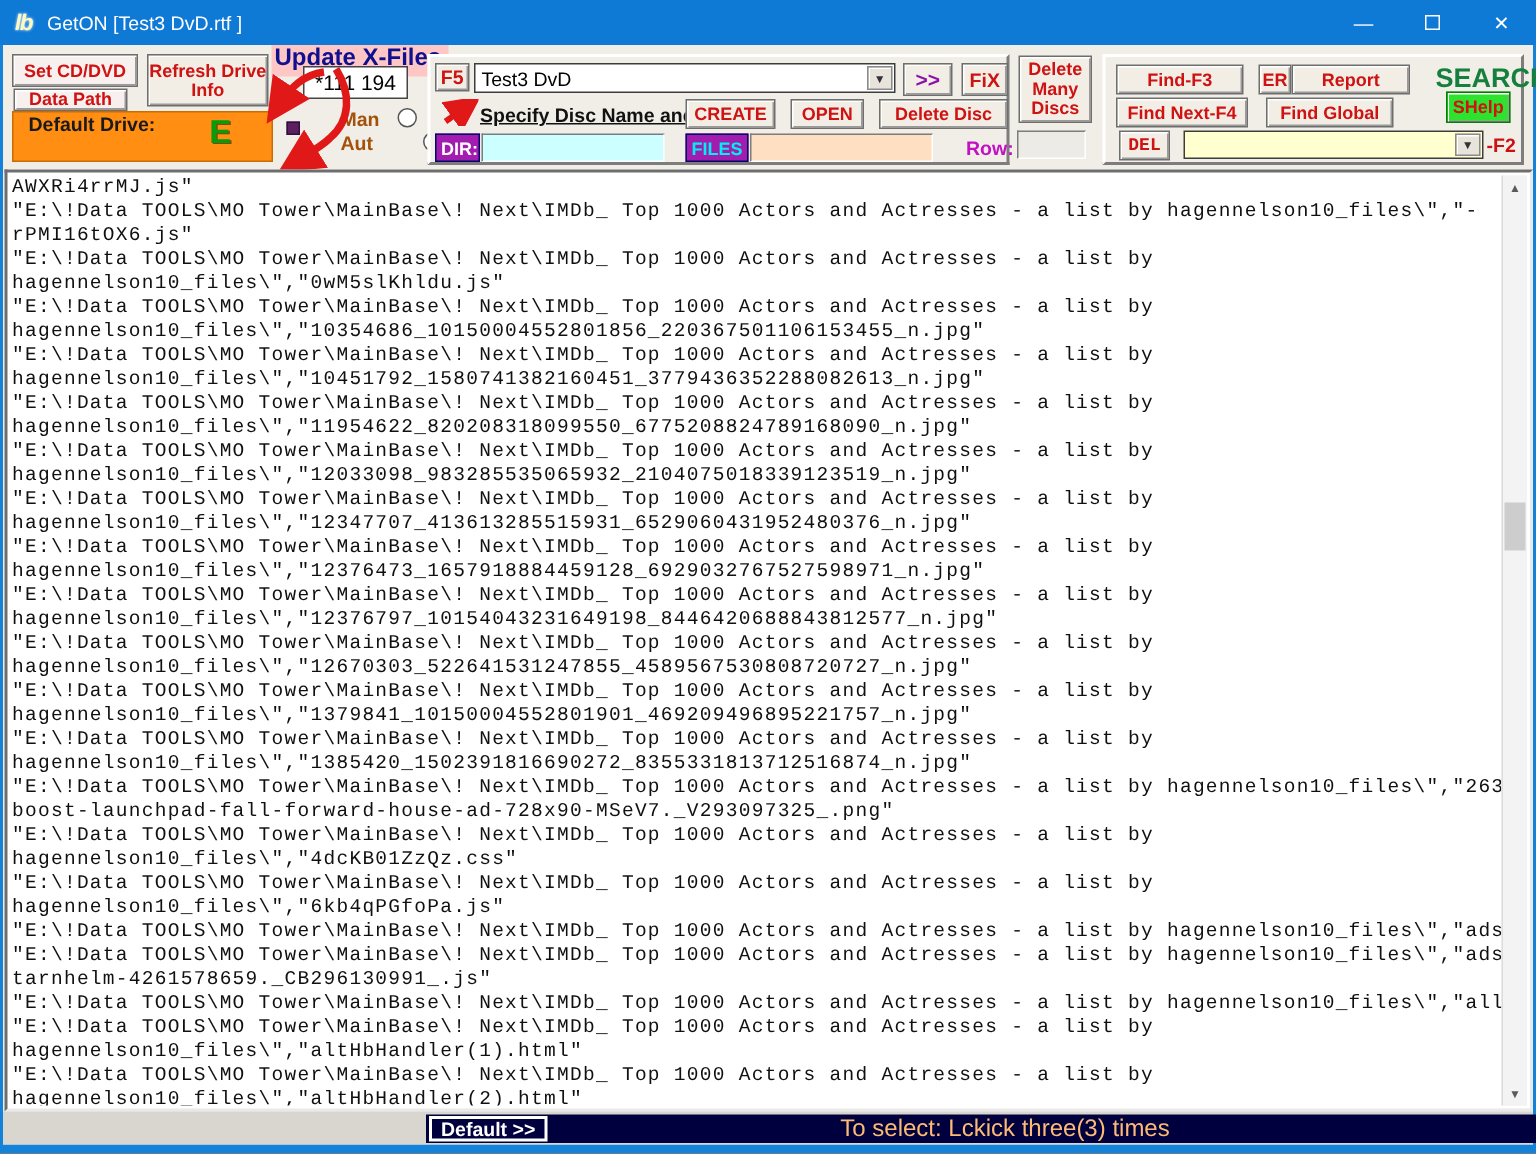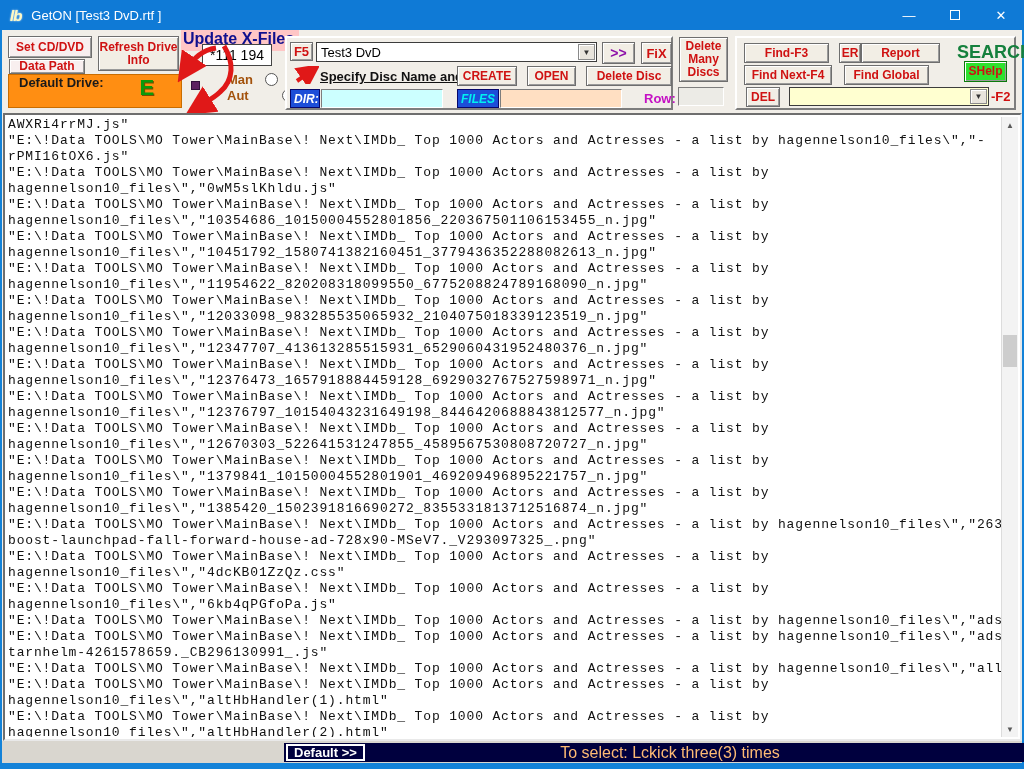--- a/index.html
+++ b/index.html
@@ -80,24 +80,23 @@
   .combo { background:#fff; border:1px solid #3c3c3c; font-size:13px; color:#000;
     display:flex; align-items:center; padding-left:4px; position:relative; }
   .combo .dd {
     position:absolute; right:1px; top:1px; bottom:1px; width:17px;
     background:#e8e4dc; border:1px solid #8a8a8a;
     box-shadow:inset 1px 1px 0 #fff;
     display:flex; align-items:center; justify-content:center;
     font-size:8px; color:#333;
   }
   .lbl-blue {
-    background:#1d4ed8; font-weight:bold; font-size:12px;
+    background:#a21caf; font-weight:bold; font-size:12px;
     display:flex; align-items:center; padding-left:3px;
     border:1px solid #06066a;
-    font-style:italic;
   }
   .underline-bold { font-weight:bold; text-decoration:underline; font-size:13px; color:#111; }
   
   #text-area {
     background:#fff;
     border-top:2px solid #6e6e6e; border-left:2px solid #6e6e6e;
     border-right:2px solid #e9e9e9; border-bottom:2px solid #e9e9e9;
     overflow:hidden;
   }
   #text-content {
@@ -215,21 +214,21 @@
 
     
     <div class="panel abs" style="left:733px;top:6px;width:281px;height:74px;">
       <div class="btn abs" style="left:7px;top:5px;width:85px;height:20px;">Find-F3</div>
       <div class="btn abs" style="left:102px;top:5px;width:22px;height:20px;">ER</div>
       <div class="btn abs" style="left:124px;top:5px;width:79px;height:20px;">Report</div>
       <div class="searchtxt abs" style="left:220px;top:4px;">SEARCH</div>
       <div class="btn abs" style="left:7px;top:27px;width:88px;height:20px;">Find Next-F4</div>
       <div class="btn abs" style="left:107px;top:27px;width:85px;height:20px;">Find Global</div>
       <div class="btn abs" style="left:227px;top:23px;width:43px;height:21px;background:#2ee32e;border:1px solid #0a7a0a;">SHelp</div>
-      <div class="btn abs" style="left:9px;top:49px;width:34px;height:20px;">DEL</div>
+      <div class="btn abs" style="left:9px;top:49px;width:34px;height:20px;font-family:Liberation Mono, monospace;">DEL</div>
       <div class="combo abs" style="left:52px;top:49px;width:200px;height:19px;background:#ffffd0;">
         <span class="dd">▼</span>
       </div>
       <div class="redtxt abs" style="left:254px;top:51px;font-size:13px;">-F2</div>
     </div>
 
     
     <div id="text-area" class="abs" style="left:1px;top:83px;width:1019px;height:628px;">
       <div id="text-content">
           <div class="tline">AWXRi4rrMJ.js"</div>

